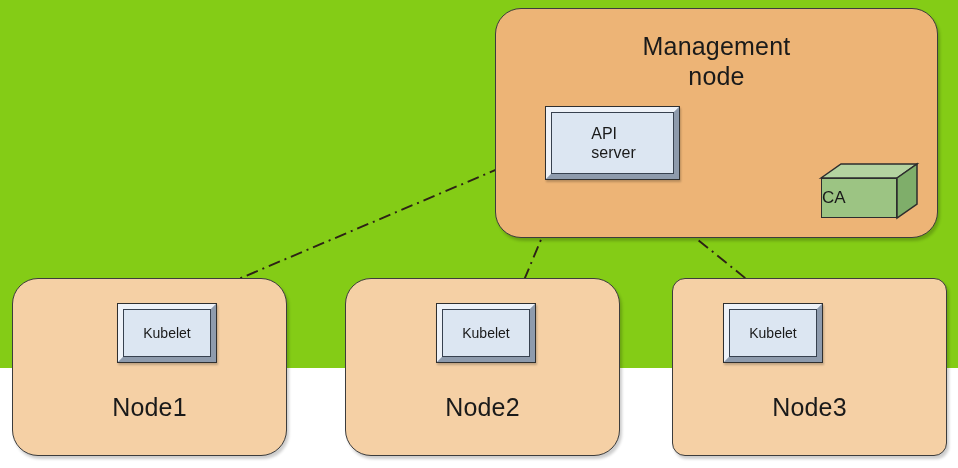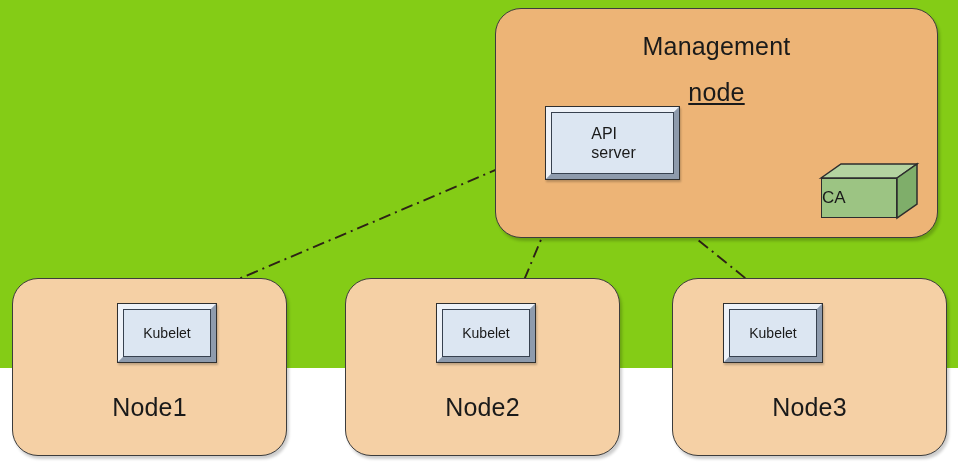--- a/index.html
+++ b/index.html
@@ -133,21 +133,21 @@
 
     <line x1="566" y1="180" x2="514" y2="304" stroke="#2d2215" stroke-width="1.9" stroke-dasharray="12 5 2 5" marker-start="url(#arrowhead)" marker-end="url(#arrowhead)"></line>
 
     <line x1="624" y1="180" x2="776" y2="303" stroke="#2d2215" stroke-width="1.9" stroke-dasharray="12 5 2 5" marker-start="url(#arrowhead)" marker-end="url(#arrowhead)"></line>
 
     <line x1="680" y1="145" x2="876" y2="168" stroke="#2d2215" stroke-width="1.9" stroke-dasharray="12 5 2 5" marker-start="url(#arrowhead)" marker-end="url(#arrowhead)"></line>
   </svg>
 
   <div class="group-box" style="left:495px; top:8px; width:443px; height:230px; background:#edb476;">
     <div class="group-label" style="top:22px;">Management</div>
-    <div class="group-label" style="top:68px;text-decoration:underline;">node</div>
+    <div class="group-label" style="top:52px;">node</div>
   </div>
 
   <div class="plate" style="left:545px; top:106px; width:135px; height:74px;">
     <div class="bevel-tl"></div>
     <div class="bevel-br"></div>
     <div class="inner">
       <div class="txt" style="font-size:16px; line-height:19px;">
         <div style="text-align:left; padding-left:2px;">API</div>
         <div style="text-align:right; padding-left:2px;">server</div>
       </div>
@@ -181,21 +181,21 @@
     <div class="group-label" style="top:113px;text-align:center;">Node2</div>
   </div>
   <div class="plate" style="left:436px; top:303px; width:100px; height:60px;">
     <div class="bevel-tl"></div>
     <div class="bevel-br"></div>
     <div class="inner">
       <span class="txt" style="font-size:14px;">Kubelet</span>
     </div>
   </div>
 
-  <div class="group-box" style="left:672px; top:278px; width:275px; height:178px; background:#f5d0a5;">
+  <div class="group-box" style="left:672px; top:278px; width:275px; height:178px; background:#f5d0a5;border-radius:13px;">
     <div class="group-label" style="top:113px;">Node3</div>
   </div>
   <div class="plate" style="left:723px; top:303px; width:100px; height:60px;">
     <div class="bevel-tl"></div>
     <div class="bevel-br"></div>
     <div class="inner">
       <span class="txt" style="font-size:14px;">Kubelet</span>
     </div>
   </div>
 

